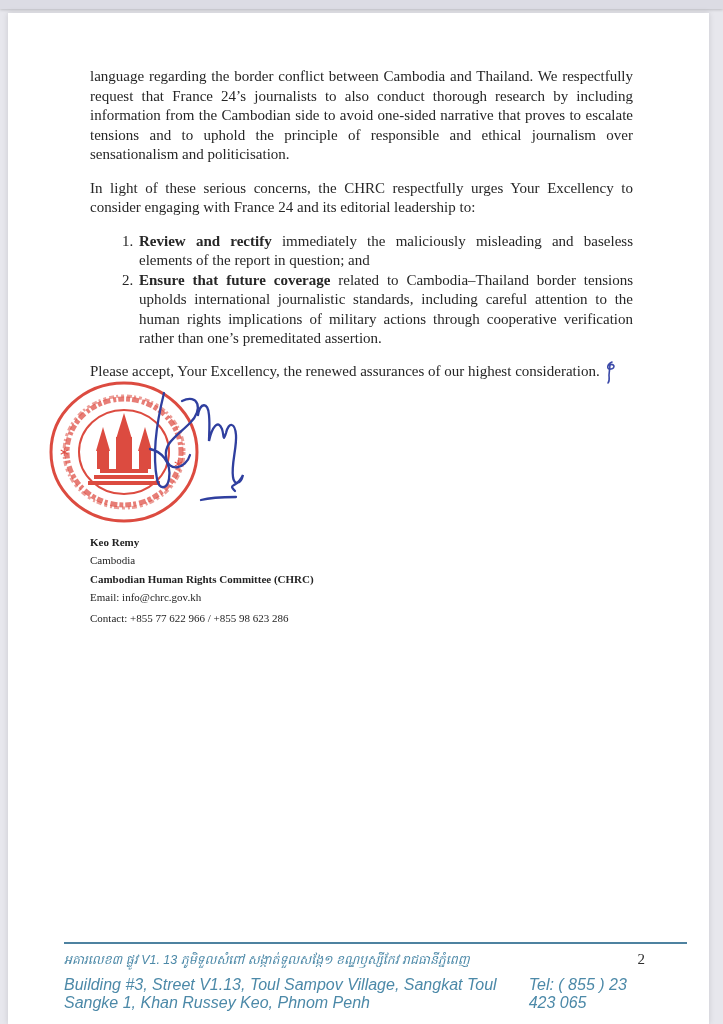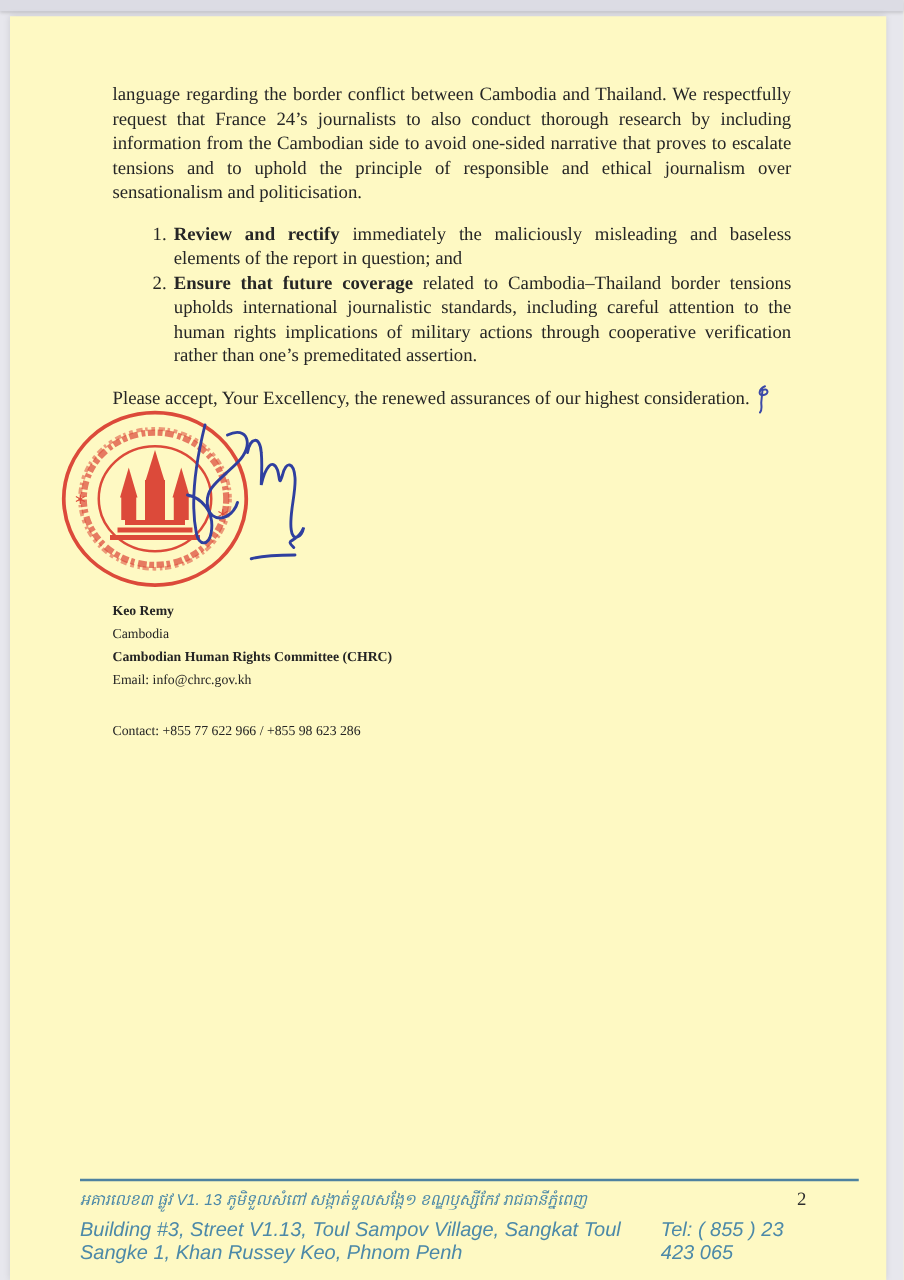--- a/index.html
+++ b/index.html
@@ -10,41 +10,41 @@
     position:relative;
     overflow:hidden;
   }
   .prev-page-strip {
     position:absolute; top:0; left:0; right:0; height:9px;
     background:#dcdce4;
     box-shadow:0 1px 3px rgba(0,0,0,.18);
   }
   .page {
     position:absolute; top:13px; left:8px; width:701px; height:1011px;
-    background:#fef9c3;
+    background:#ffffff;
     box-shadow:0 0 6px rgba(0,0,0,.13);
   }
   .content {
     padding:54px 76px 0 82px;
     color:#262626;
     font-size:15px;
     line-height:19.5px;
   }
   .para { text-align:justify; margin-bottom:14px; }
   ol.points { margin:3px 0 10px 0; padding-left:47px; }
   ol.points li { text-align:justify; padding-left:2px; }
   .bold { font-weight:bold; }
   .closing-line { margin-bottom:0; white-space:nowrap; }
   .pen-mark { display:inline-block; vertical-align:-9px; margin-left:3px; }
   .sig-area { position:relative; height:146px; margin-top:2px; }
   .stamp-svg { position:absolute; left:-46px; top:-8px; z-index:1; }
   .signature-svg { position:absolute; left:34px; top:0; z-index:2; }
   .sig-block { font-size:11px; line-height:18.5px; color:#242424; }
   .sig-name, .sig-org { font-weight:bold; }
-  .sig-contact { margin-top:22px; }
+  .sig-contact { margin-top:2px; }
   .footer {
     position:absolute; left:56px; right:22px; bottom:12px;
     font-family:"Liberation Sans", sans-serif;
     font-style:italic;
     color:#4c89a8;
   }
   .footer-rule { border-top:2px solid #4e82a0; margin-bottom:7px; }
   .footer-row1 { display:flex; justify-content:space-between; align-items:baseline; font-size:12.5px; }
   .page-num {
     font-family:"Liberation Serif", serif; font-style:normal;
@@ -55,20 +55,21 @@
 </head>
 <body>
 
 <div class="prev-page-strip"></div>
 
 <div class="page">
   <div class="content">
 
     <p class="para">language regarding the border conflict between Cambodia and Thailand. We respectfully request that France 24’s journalists to also conduct thorough research by including information from the Cambodian side to avoid one-sided narrative that proves to escalate tensions and to uphold the principle of responsible and ethical journalism over sensationalism and politicisation.</p>
 
+    <p class="para">In light of these serious concerns, the CHRC respectfully urges Your Excellency to consider engaging with France 24 and its editorial leadership to:</p>
 
     <ol class="points">
       <li><span class="bold">Review and rectify</span><span> immediately the maliciously misleading and baseless elements of the report in question; and</span></li>
       <li><span class="bold">Ensure that future coverage</span><span> related to Cambodia–Thailand border tensions upholds international journalistic standards, including careful attention to the human rights implications of military actions through cooperative verification rather than one’s premeditated assertion.</span></li>
     </ol>
 
     <p class="closing-line"><span>Please accept, Your Excellency, the renewed assurances of our highest consideration.</span><svg class="pen-mark" width="16" height="26" viewBox="0 0 16 26">
       <path d="M 9,3 C 4,5 3,11 8,10 C 13,9 11,4 7,6 L 6,16 C 6,19 7,22 5,24" stroke="#3b49a8" stroke-width="1.6" fill="none" stroke-linecap="round"></path>
     </svg></p>
 

